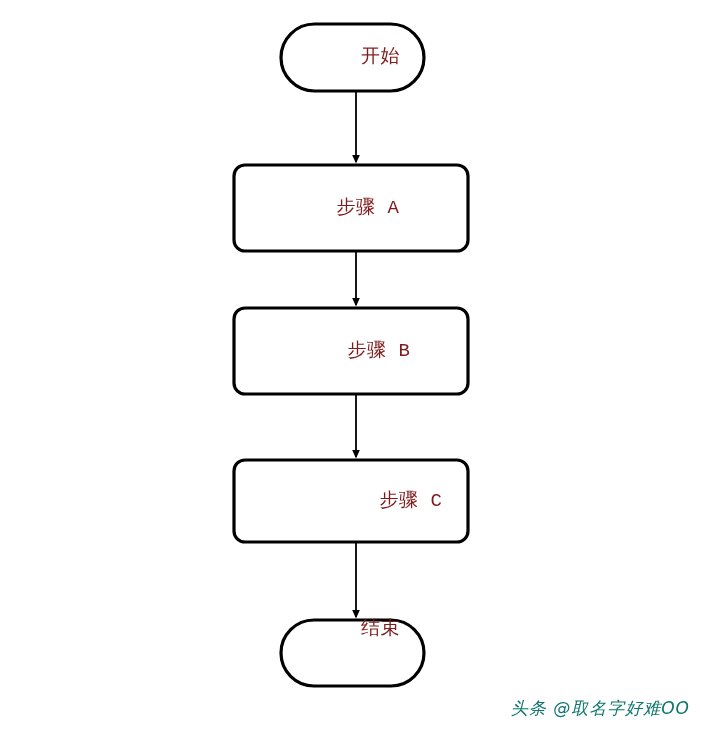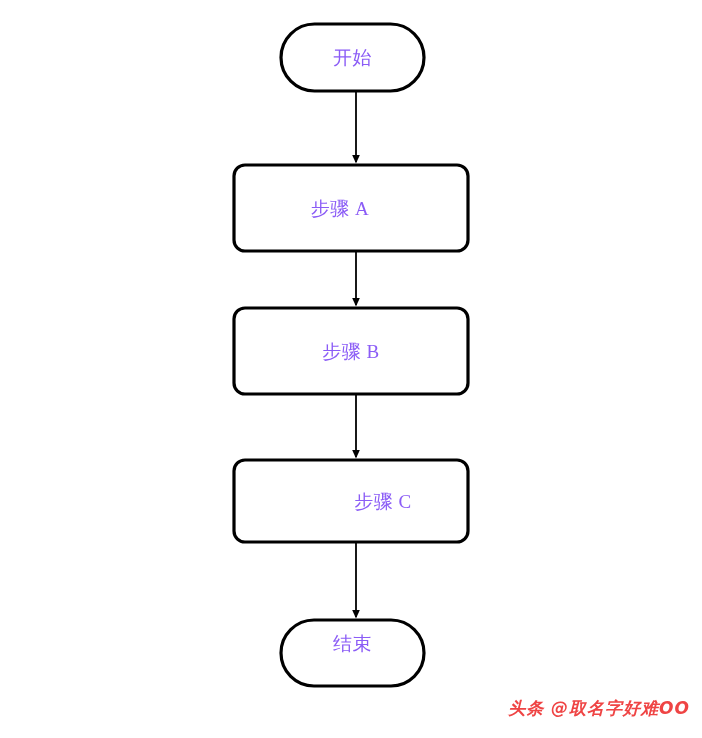--- a/index.html
+++ b/index.html
@@ -19,40 +19,41 @@
     position: absolute;
     left: 0;
     top: 0;
     width: 702px;
     height: 738px;
   }
 
   .node-label {
     position: absolute;
     text-align: center;
-    color: #8b5cf6;
+    color: #7f1d1d;
     font-size: 19px;
     line-height: 1;
     letter-spacing: 0.5px;
     white-space: nowrap;
-    font-family: Liberation Serif, serif;
+    font-family: Liberation Mono, monospace;
+    margin-left: 28px;
   }
 
   .terminator-label {
     font-size: 19px;
   }
 
   .watermark {
     position: absolute;
     right: 12px;
     bottom: 18px;
-    color: #ef4444;
+    color: #0f766e;
     font-size: 17px;
     font-style: italic;
-    font-weight: bold;
+    font-weight: normal;
     letter-spacing: 1px;
     white-space: nowrap;
     font-family: "DejaVu Sans", "Liberation Sans", sans-serif;
   }
 </style>
 </head>
 <body>
 
 <svg id="flow-canvas" viewBox="0 0 702 738" width="702" height="738">
   <defs>
@@ -81,15 +82,15 @@
 </svg>
 
 <div class="node-label terminator-label" style="left:281px; top:48px; width:143px;">开始</div>
 
 <div class="node-label" style="left:234px; top:199px; width:212px;">步骤 A</div>
 
 <div class="node-label" style="left:234px; top:342px; width:234px;text-align:center;">步骤 B</div>
 
 <div class="node-label" style="left:234px; top:492px; width:234px;padding-left:32px;">步骤 C</div>
 
-<div class="node-label terminator-label" style="left:281px; top:634px; width:143px;">结束</div>
+<div class="node-label terminator-label" style="left:281px; top:620px; width:143px;">结束</div>
 
 <div class="watermark">头条 @取名字好难OO</div>
 
 </body></html>

